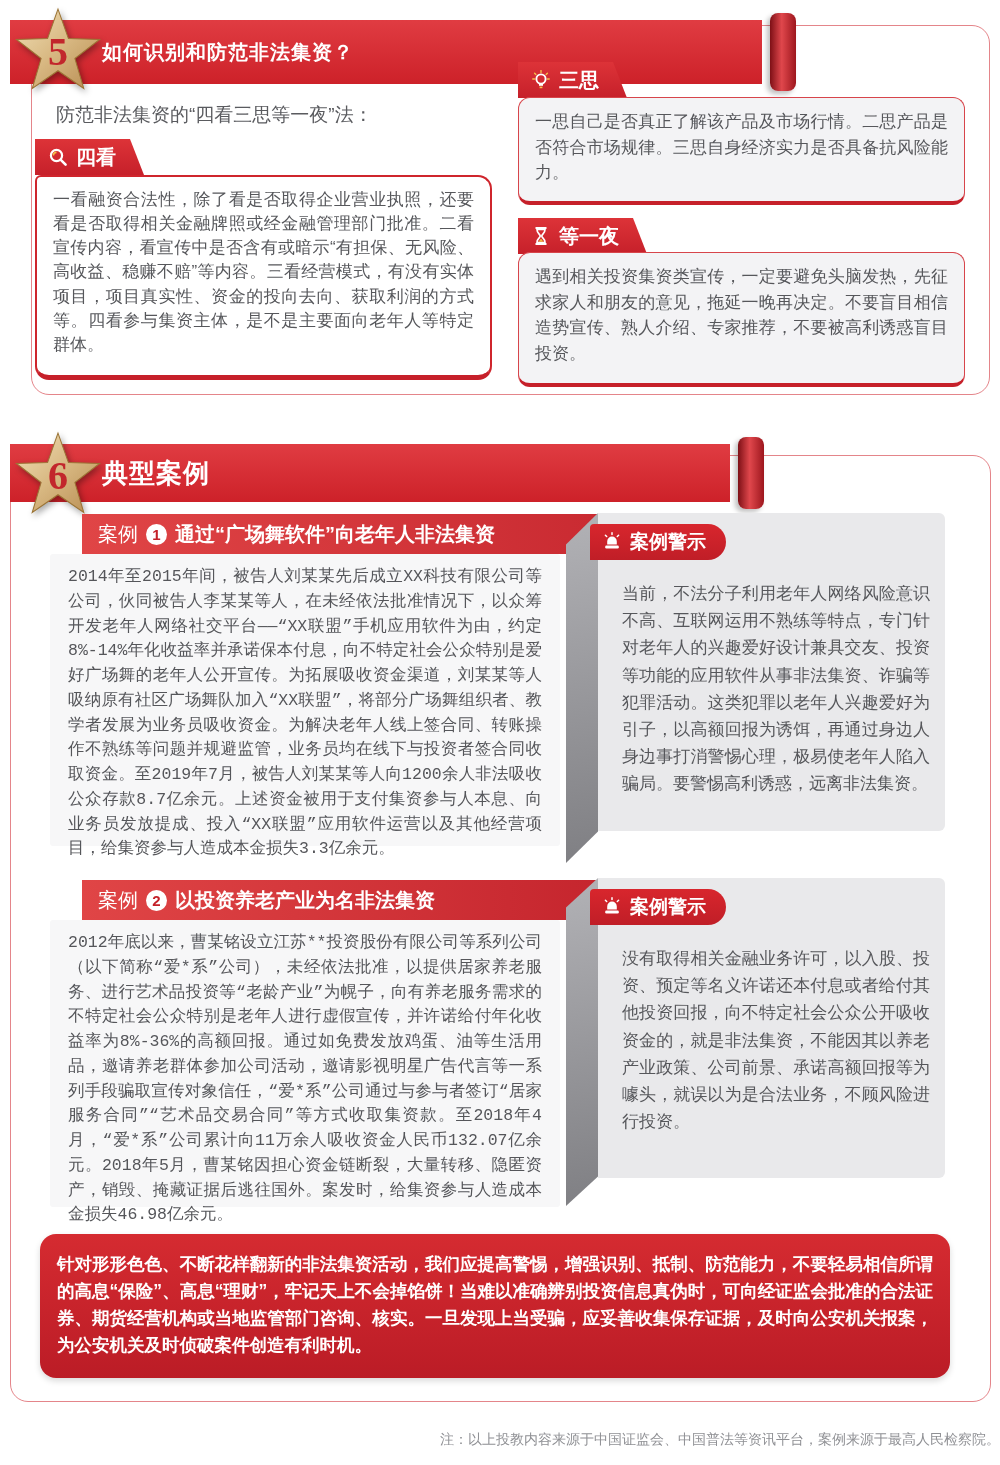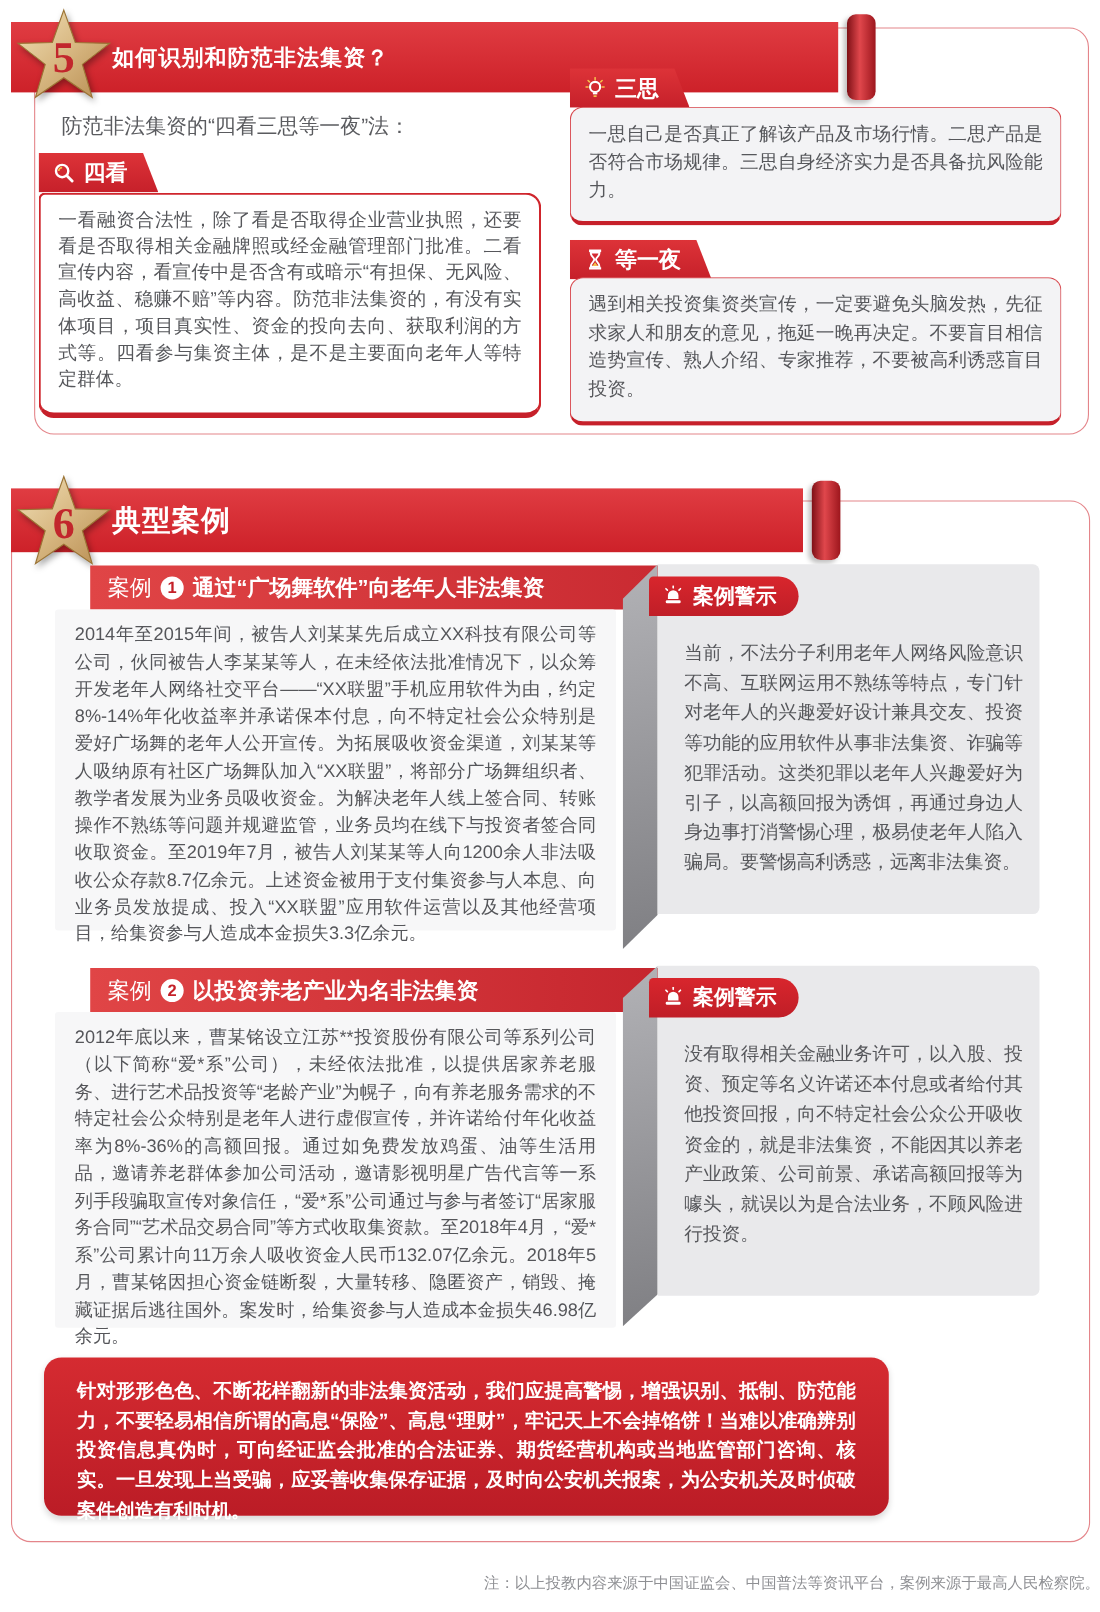--- a/index.html
+++ b/index.html
@@ -59,21 +59,21 @@
   #banner-case2{left:50px;top:880px;width:640px;}
   .banner-fold{position:absolute;left:-9px;top:6px;width:18px;height:32px;background:#8e151b;
        transform:skewY(-28deg);z-index:-1;}
   .case-num{width:21px;height:21px;border-radius:50%;background:#fff;color:#c42028;
        font-size:15px;font-weight:bold;display:flex;align-items:center;justify-content:center;flex:0 0 auto;}
   .case-title{font-weight:bold;}
 
   
   .case-body{position:absolute;left:50px;width:510px;background:#f7f7f8;border-radius:3px;
        padding:11px 18px;box-sizing:border-box;font-size:16.5px;line-height:1.5;
-       color:#55565a;text-align:justify;}
+       color:#55565a;text-align:justify;font-family:Liberation Mono, monospace;}
   #body-case1{top:554px;height:292px;}
   #body-case2{top:920px;height:287px;}
 
   
   .warn-fold{position:absolute;left:566px;width:32px;
        background:linear-gradient(170deg,#b2b2b6,#7f7f83);
        clip-path:polygon(100% 0,100% 91%,0 100%,0 9%);}
   #fold1{top:513px;height:350px;}
   #fold2{top:878px;height:328px;}
   .warn-box{position:absolute;left:598px;width:347px;background:#e9e9eb;border-radius:0 6px 6px 0;}
@@ -84,23 +84,23 @@
        border-radius:4px 18px 18px 0;color:#fff;font-size:19px;font-weight:bold;}
   #badge1{top:524px;}
   #badge2{top:889px;}
   .warn-badge svg{width:20px;height:20px;}
   .warn-text{position:absolute;left:622px;width:308px;font-size:17px;line-height:1.6;
        color:#56575b;text-align:justify;}
   #wtext1{top:580px;}
   #wtext2{top:945px;}
 
   
-  .summary{position:absolute;left:40px;top:1234px;width:768px;height:144px;box-sizing:border-box;
+  .summary{position:absolute;left:40px;top:1234px;width:910px;height:144px;box-sizing:border-box;
        background:linear-gradient(180deg,#d52b31,#bb1c26);border-radius:16px;
-       padding:17px 30px;color:#ffffff;font-weight:bold;font-size:17.5px;line-height:1.55;
+       padding:17px 17px;color:#ffffff;font-weight:bold;font-size:17.5px;line-height:1.55;
        text-align:justify;box-shadow:0 3px 6px rgba(0,0,0,.15);}
 
   .footer{position:absolute;left:0;top:1431px;width:100%;text-align:right;
        font-size:14px;color:#8f9094;}
 </style>
 </head>
 <body>
 
 <div class="page">
 
@@ -128,21 +128,21 @@
   <div class="intro">防范非法集资的“四看三思等一夜”法：</div>
 
   <div class="tab" id="tab-fourlook">
     <svg viewBox="0 0 20 20">
       <circle cx="8.5" cy="8.5" r="5.6" fill="none" stroke="#ffffff" stroke-width="2.2"></circle>
       <path d="M5.4 8.5 a3.1 3.1 0 0 1 3.1-3.1" fill="none" stroke="#f5c04a" stroke-width="1.6"></path>
       <line x1="12.8" y1="12.8" x2="17.6" y2="17.6" stroke="#ffffff" stroke-width="2.6" stroke-linecap="round"></line>
     </svg>
     <span>四看</span>
   </div>
-  <div class="panel" id="panel-fourlook">一看融资合法性，除了看是否取得企业营业执照，还要看是否取得相关金融牌照或经金融管理部门批准。二看宣传内容，看宣传中是否含有或暗示“有担保、无风险、高收益、稳赚不赔”等内容。防范非法集资的，有没有实体项目，项目真实性、资金的投向去向、获取利润的方式等。四看参与集资主体，是不是主要面向老年人等特定群体。</div>
+  <div class="panel" id="panel-fourlook">一看融资合法性，除了看是否取得企业营业执照，还要看是否取得相关金融牌照或经金融管理部门批准。二看宣传内容，看宣传中是否含有或暗示“有担保、无风险、高收益、稳赚不赔”等内容。三看经营模式，有没有实体项目，项目真实性、资金的投向去向、获取利润的方式等。四看参与集资主体，是不是主要面向老年人等特定群体。</div>
 
   <div class="tab" id="tab-threethink">
     <svg viewBox="0 0 20 20">
       <g stroke="#f5c04a" stroke-width="1.4" stroke-linecap="round">
         <line x1="10" y1="0.6" x2="10" y2="2.4"></line>
           <line x1="3.6" y1="3.2" x2="4.9" y2="4.4"></line>
         <line x1="16.4" y1="3.2" x2="15.1" y2="4.4"></line>
           <line x1="1.8" y1="9" x2="3.6" y2="9"></line>
         <line x1="18.2" y1="9" x2="16.4" y2="9"></line>
       </g>

